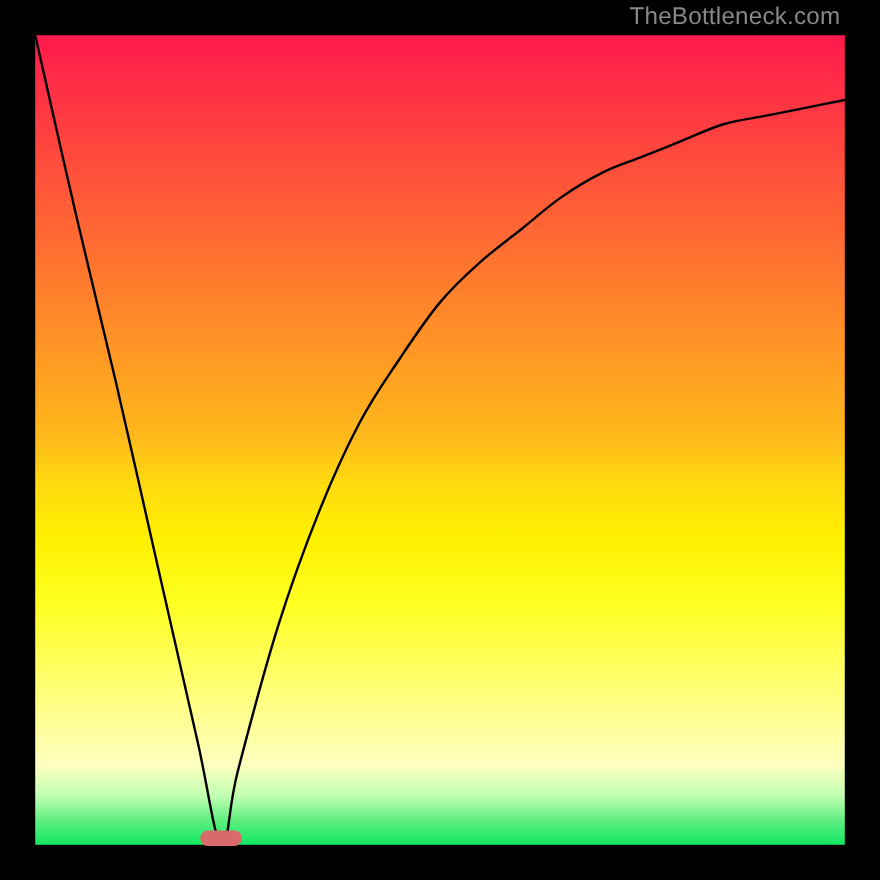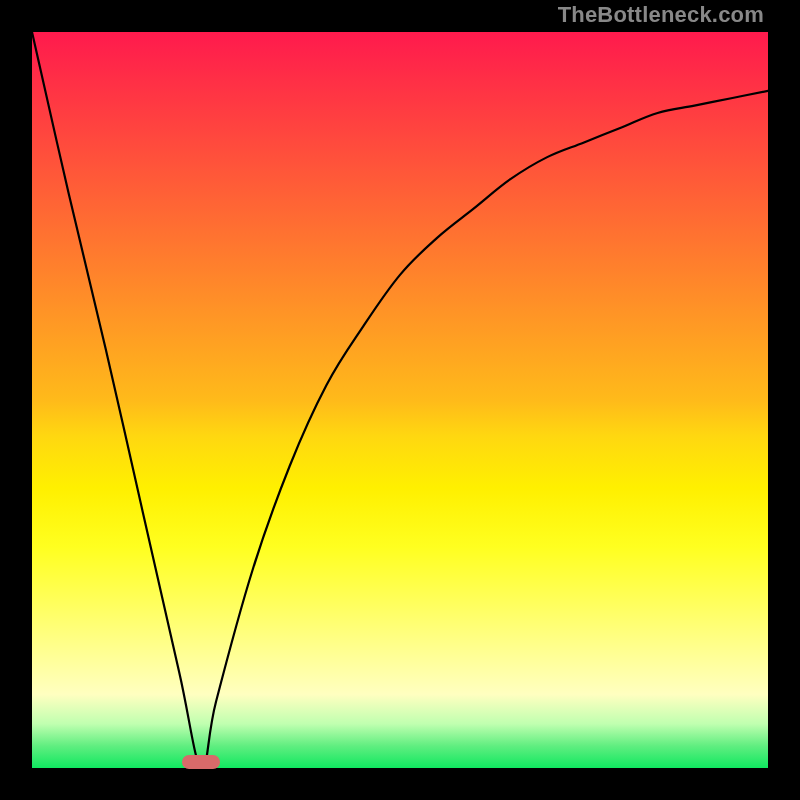--- a/index.html
+++ b/index.html
@@ -41,21 +41,21 @@
       #10e860 100%
     );
   }
   .watermark {
     position: absolute;
     top: 2px;
     right: 36px;
     color: #888;
     font-size: 22px;
     letter-spacing: 0.2px;
-    font-weight: 700;
+    font-weight: 400;
   }
   .minimum-marker {
     position: absolute;
     width: 38px;
     height: 14px;
     background: #d86a6a;
     border-radius: 8px;
     bottom: -1px;
   }
   svg.curve {

